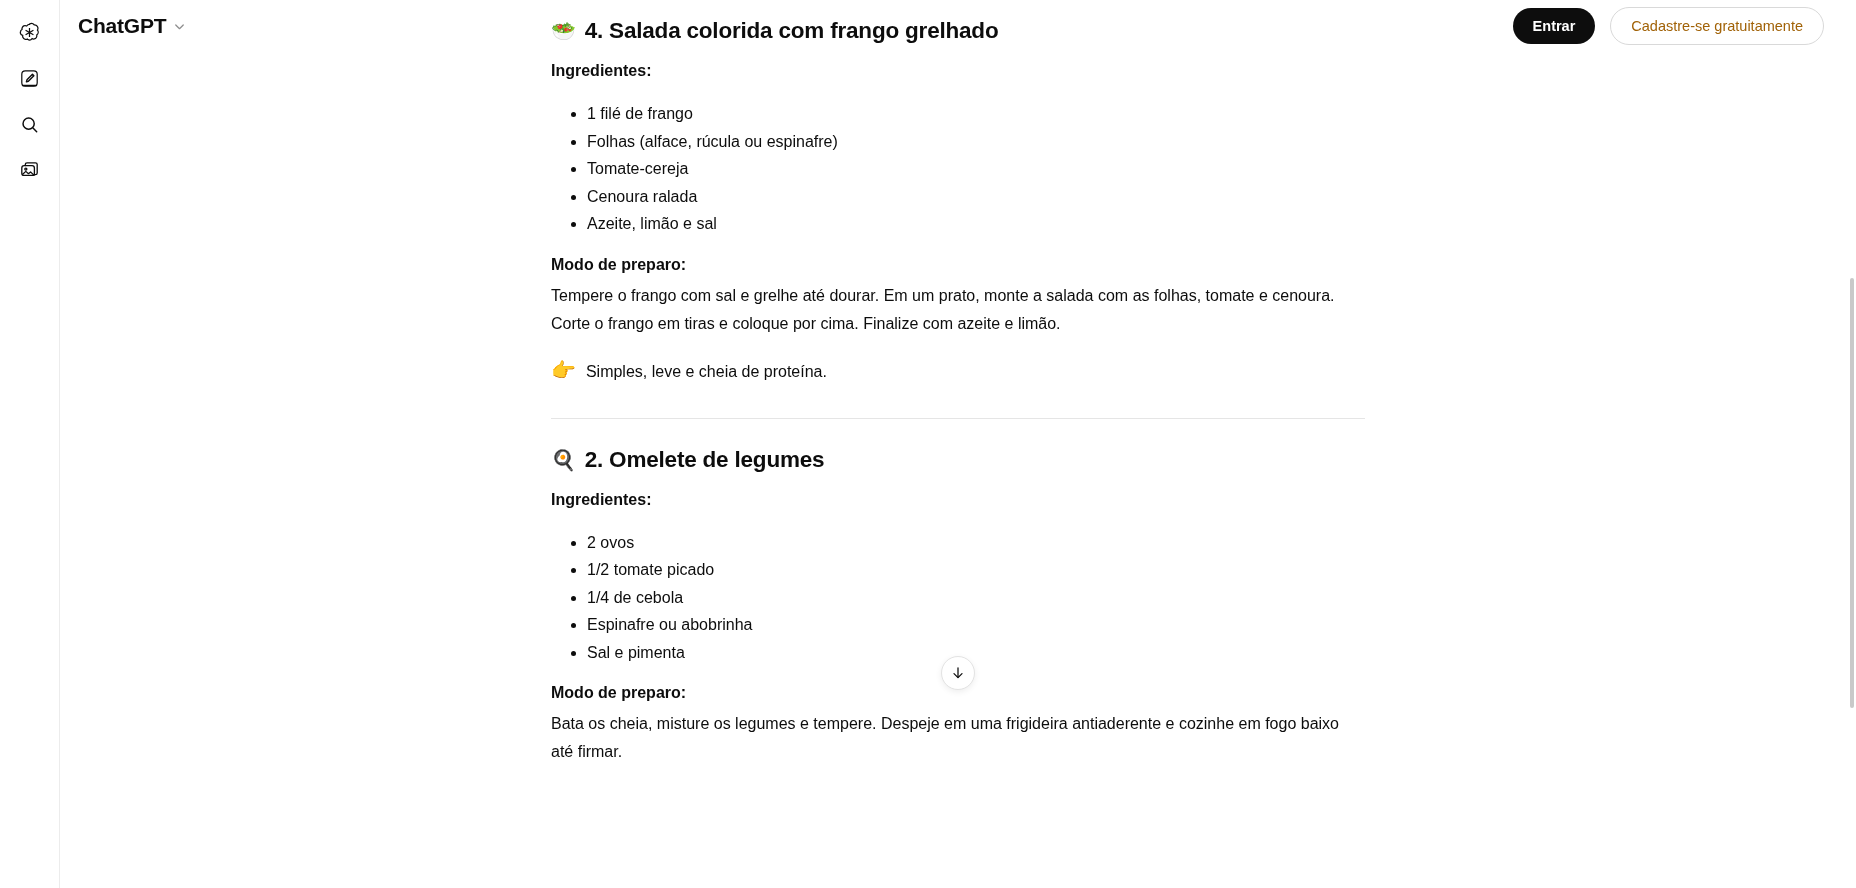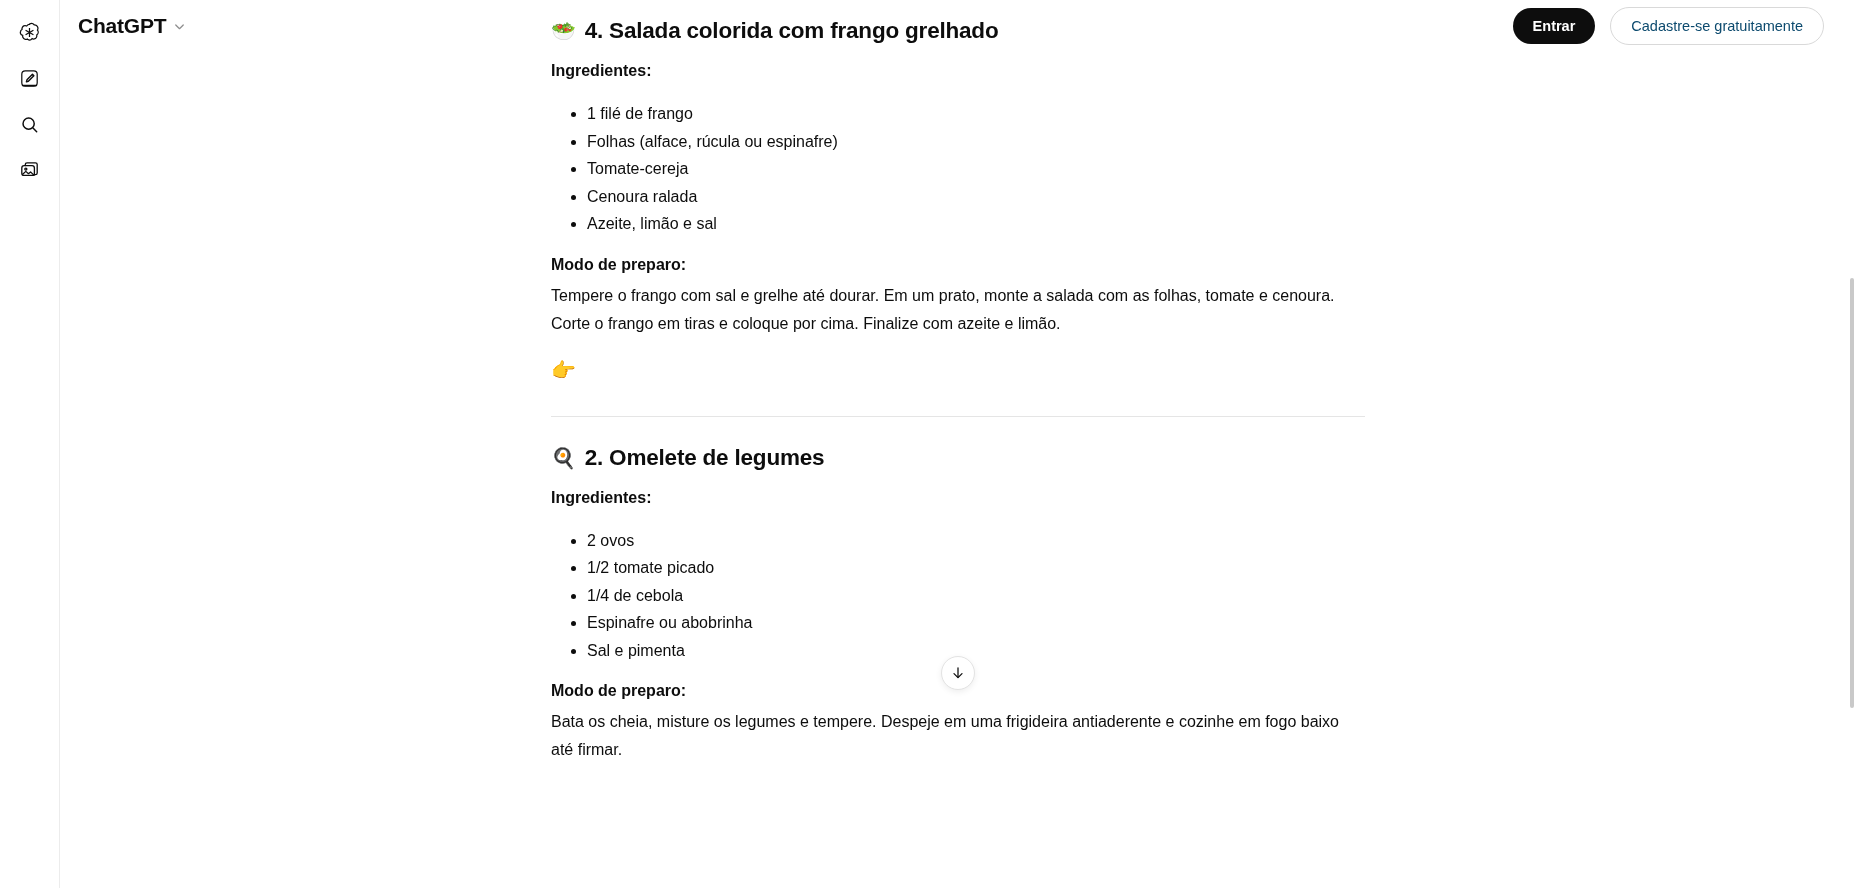--- a/index.html
+++ b/index.html
@@ -97,21 +97,21 @@
     border: none;
     border-radius: 999px;
     font-size: 14.5px;
     font-weight: 600;
     padding: 10px 20px;
     cursor: pointer;
     font-family: "Liberation Sans", sans-serif;
   }
   .btn-signup {
     background: #ffffff;
-    color: #0c4a6e;
+    color: #a16207;
     border: 1px solid #d9d9d9;
     border-radius: 999px;
     font-size: 14.5px;
     font-weight: 400;
     padding: 10px 20px;
     cursor: pointer;
     font-family: "Liberation Sans", sans-serif;
   }
 
   
@@ -294,20 +294,21 @@
             <li>Tomate-cereja</li>
             <li>Cenoura ralada</li>
             <li>Azeite, limão e sal</li>
           </ul>
 
           <p class="label-bold">Modo de preparo:</p>
           <p class="body">Tempere o frango com sal e grelhe até dourar. Em um prato, monte a salada com as folhas, tomate e cenoura. Corte o frango em tiras e coloque por cima. Finalize com azeite e limão.</p>
 
           <p class="note">
             <span class="emoji">👉</span>
+            <span>Simples, leve e cheia de proteína.</span>
           </p>
 
           <hr class="sep">
 
           <h2 class="recipe-title">
             <span class="emoji">🍳</span>
             <span>2. Omelete de legumes</span>
           </h2>
 
           <p class="label-bold">Ingredientes:</p>

